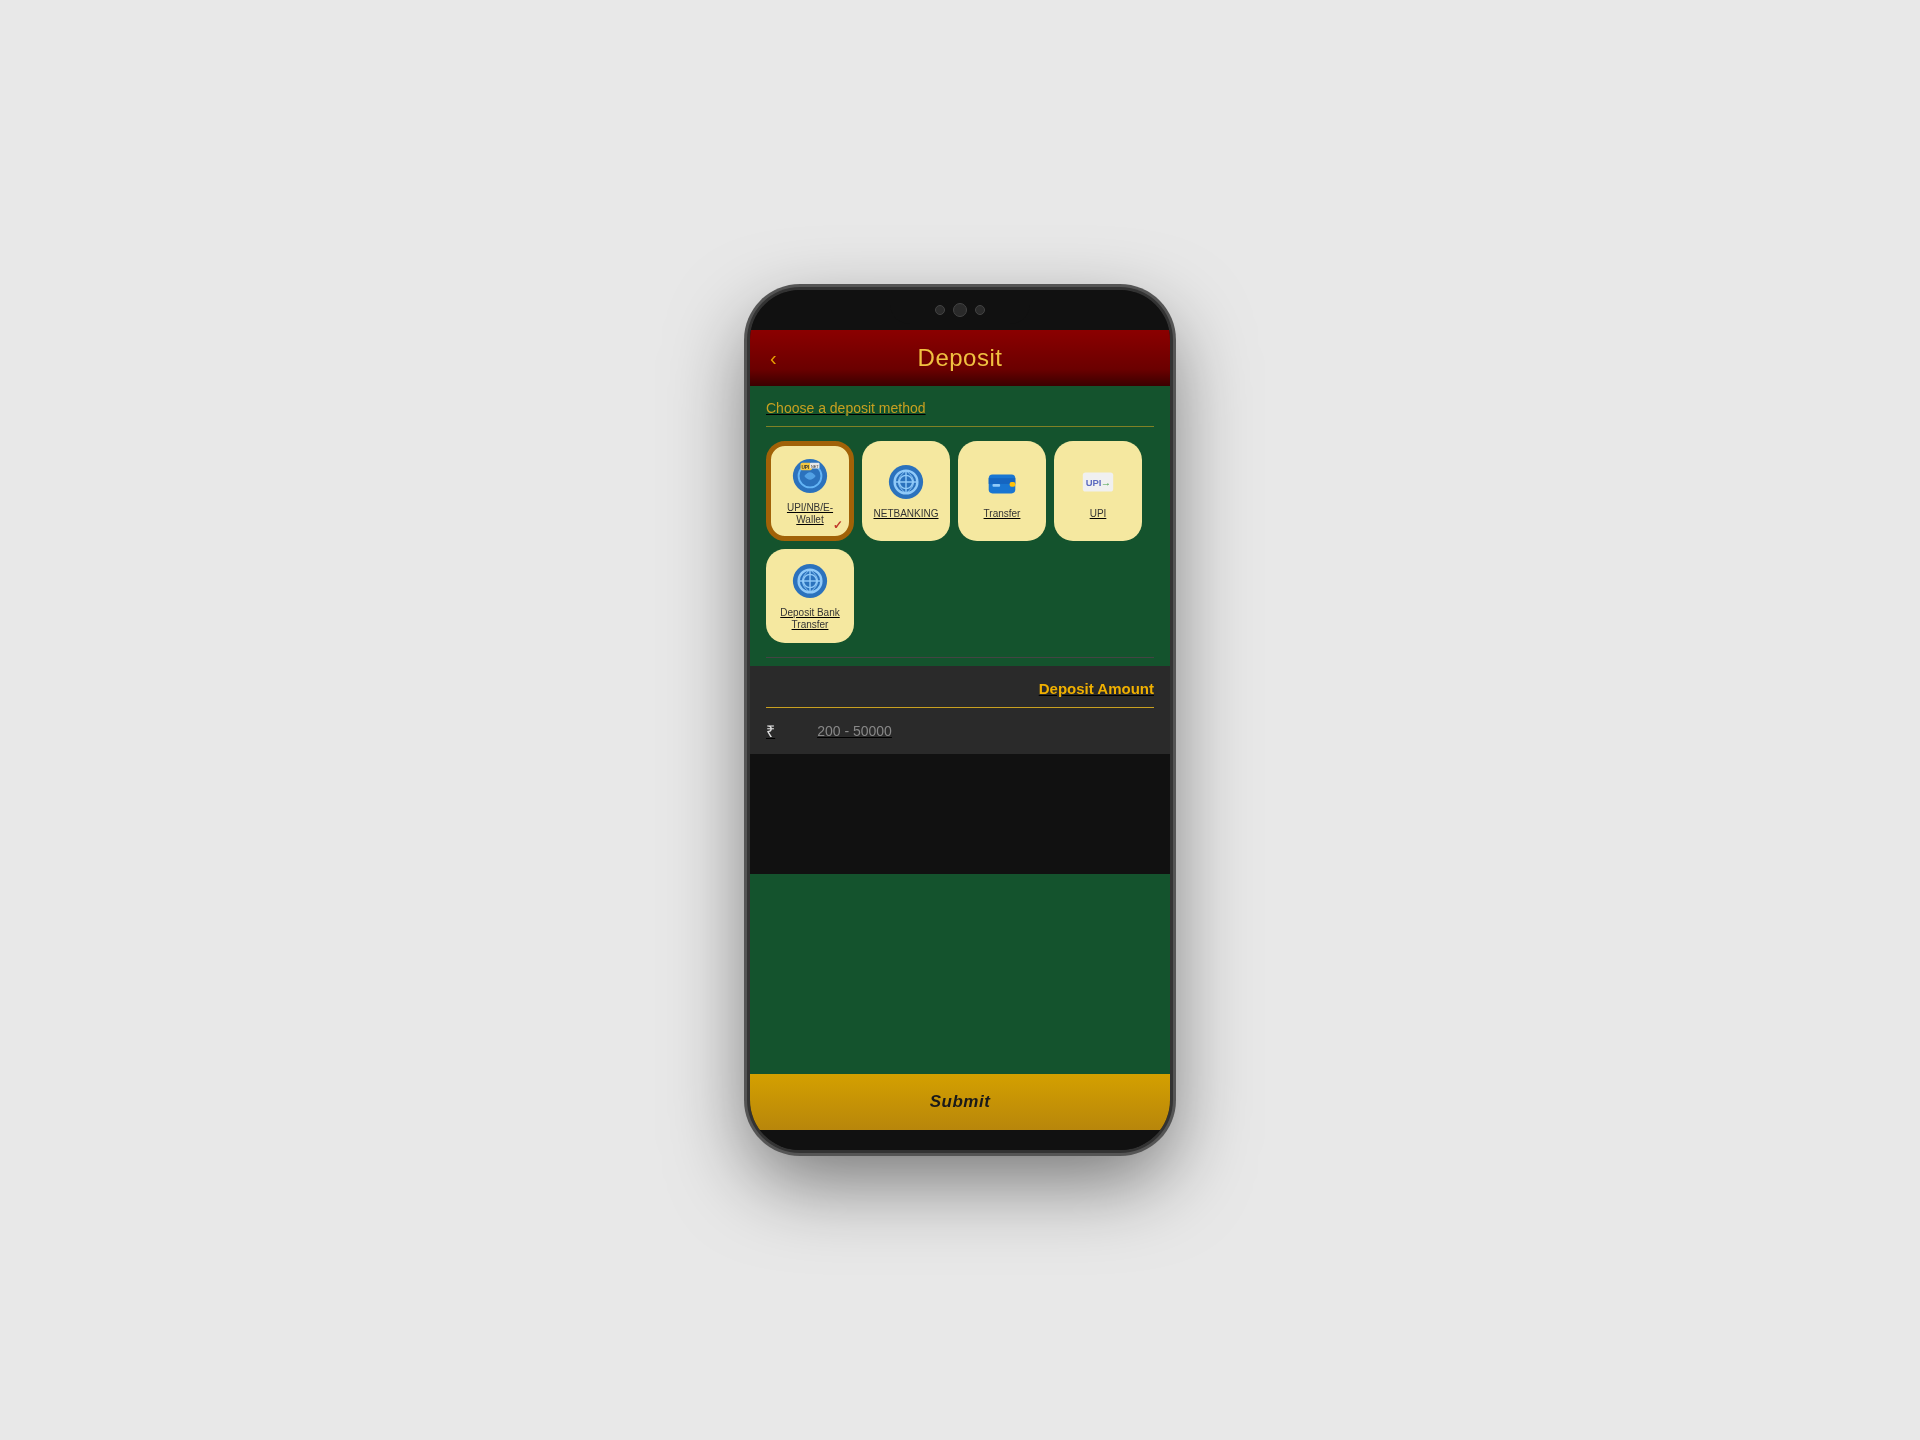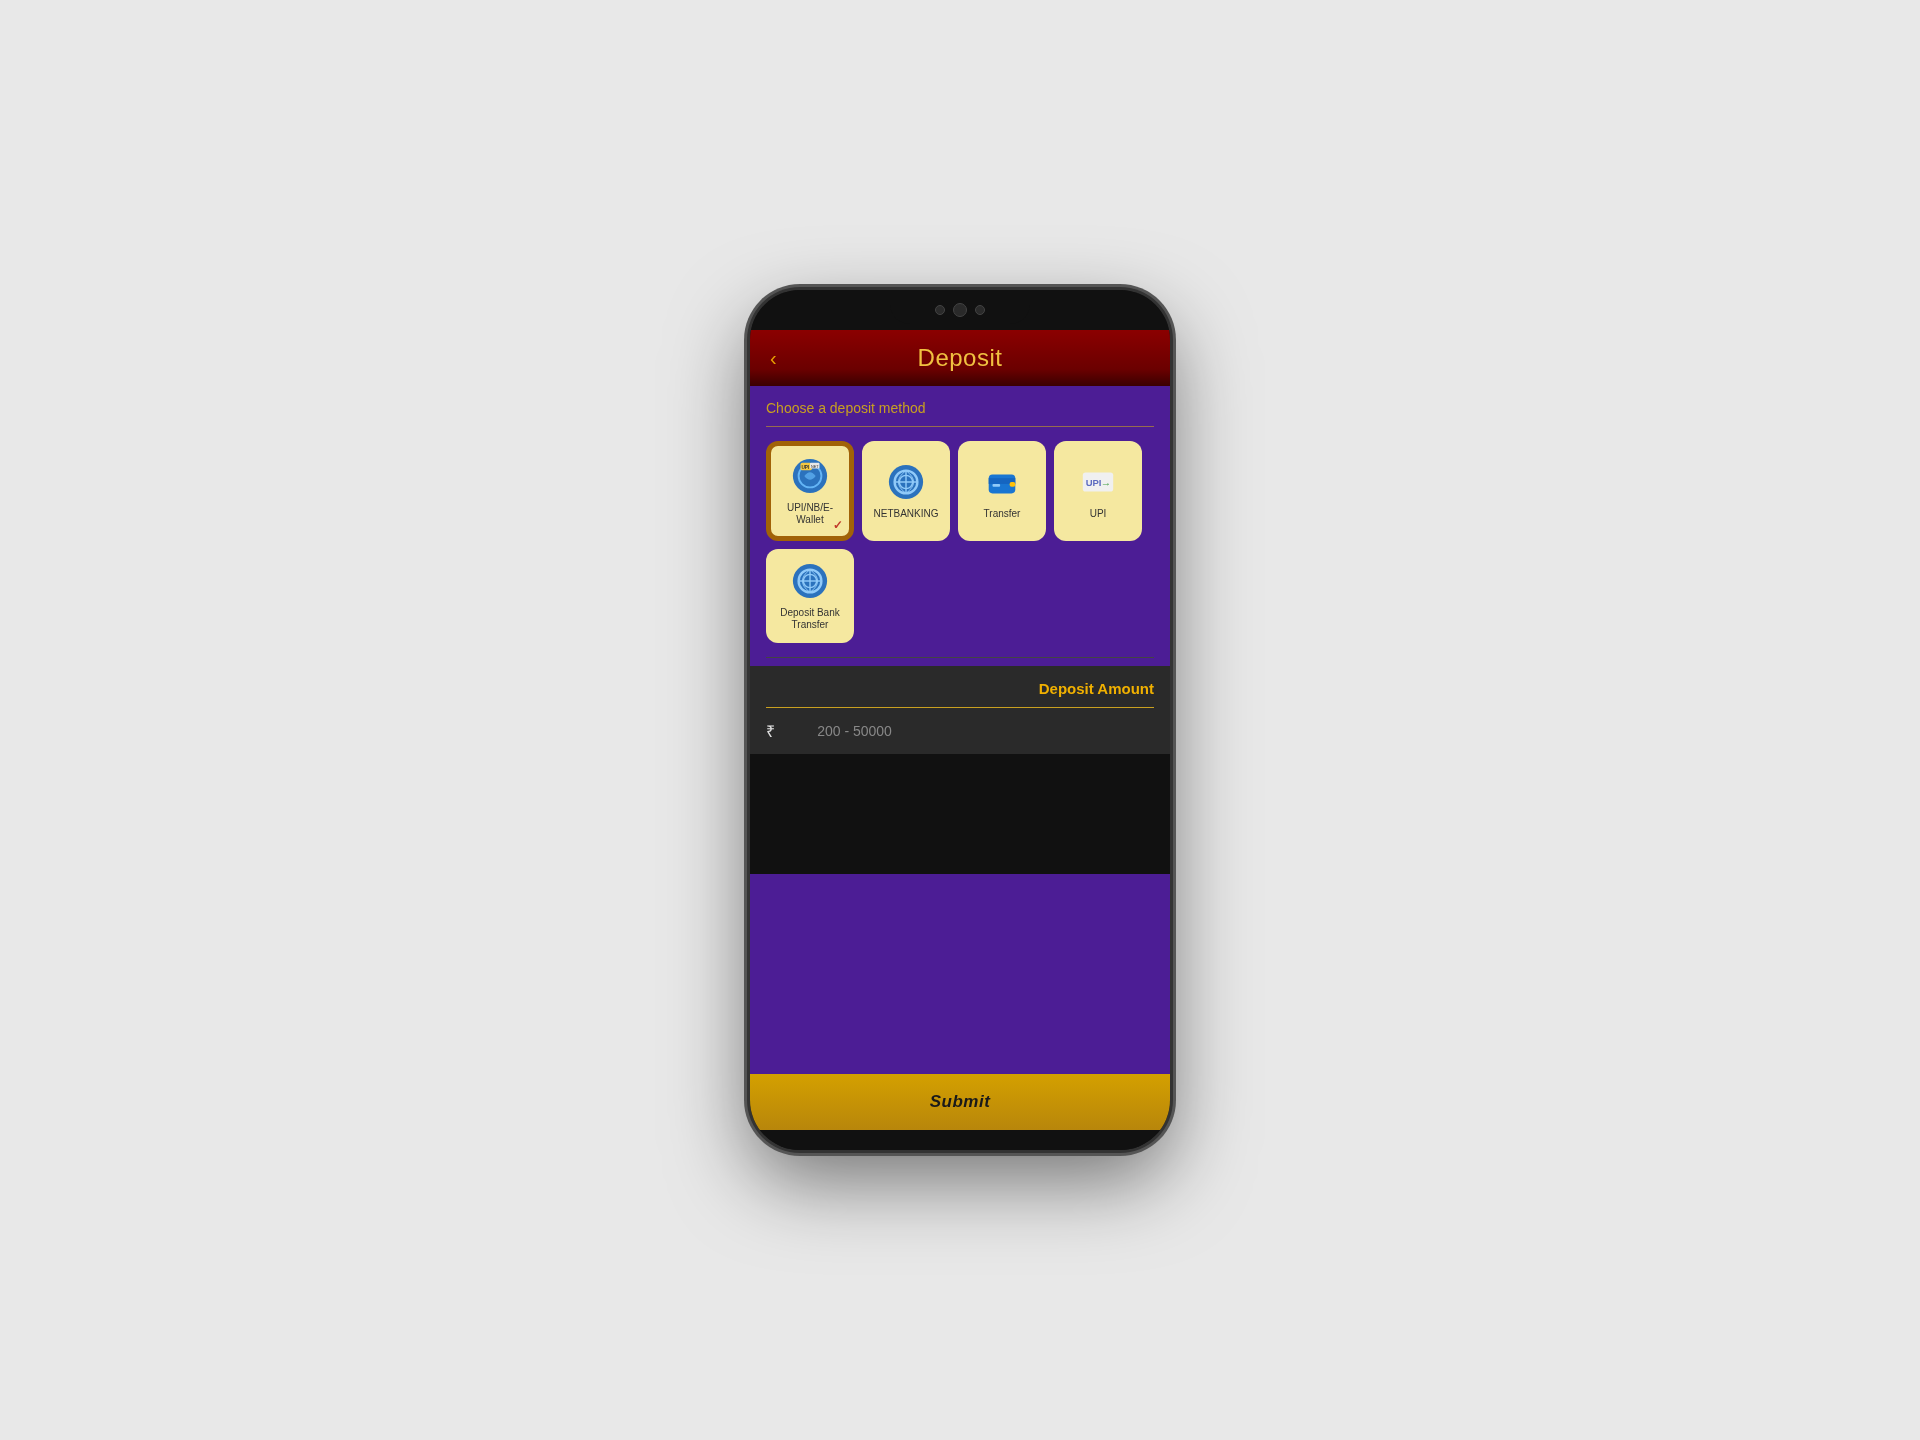--- a/index.html
+++ b/index.html
@@ -88,22 +88,23 @@
       color: #f0c040;
       font-size: 24px;
       font-weight: 500;
       letter-spacing: 0.5px;
     }
 
     
     .content {
       flex: 1;
       overflow-y: auto;
-      background: #4c1d95;
+      background: #14532d;
       padding-bottom: 15px;
+      text-decoration: underline;
     }
 
     .content::-webkit-scrollbar { display: none; }
 
     
     .section {
       padding: 14px 16px 0;
     }
 
     .section-label {
@@ -122,21 +123,21 @@
     
     .methods-grid {
       display: flex;
       flex-wrap: wrap;
       gap: 8px;
       margin-bottom: 14px;
     }
 
     .method-item {
       background: #f5e8a0;
-      border-radius: 12px;
+      border-radius: 19px;
       padding: 10px 8px;
       width: 88px;
       min-height: 80px;
       display: flex;
       flex-direction: column;
       align-items: center;
       justify-content: center;
       cursor: pointer;
       position: relative;
       border: 2px solid transparent;

